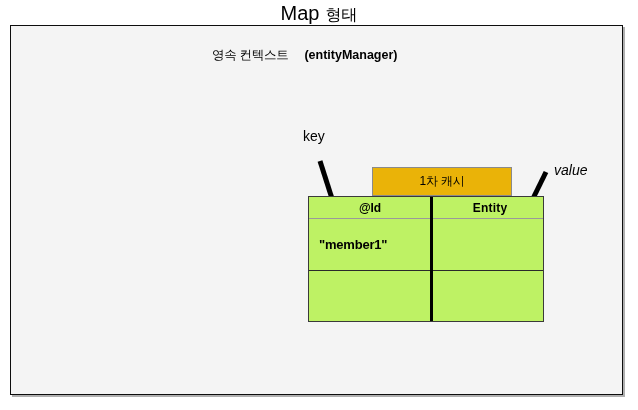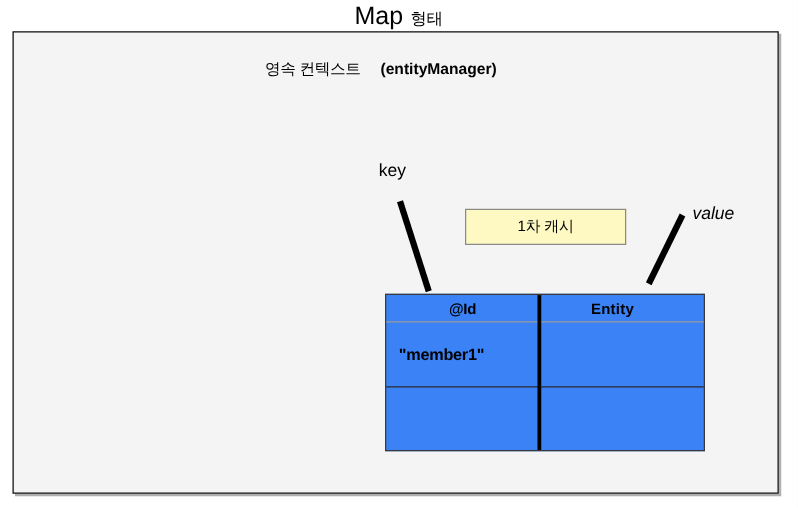--- a/index.html
+++ b/index.html
@@ -27,21 +27,21 @@
     height: 22px;
     text-align: center;
     white-space: nowrap;
   }
   #title-main {
     font-size: 20px;
     letter-spacing: 0px;
     vertical-align: baseline;
   }
   #title-sub {
-    font-size: 13px;
+    font-size: 16px;
     margin-left: 6px;
     vertical-align: baseline;
   }
 
   
   #panel {
     position: absolute;
     left: 10px;
     top: 25px;
     width: 613px;
@@ -89,43 +89,42 @@
     width: 638px;
     height: 410px;
     pointer-events: none;
   }
 
   
   #cache-box {
     position: absolute;
     left: 372px;
     top: 167px;
-    width: 129px;
+    width: 140px;
     height: 29px;
-    background: #fef9c3;
+    background: #eab308;
     border: 1px solid #8a8a8a;
     box-sizing: border-box;
     display: flex;
     align-items: center;
     justify-content: center;
     font-size: 12px;
     letter-spacing: -0.2px;
   }
 
   
   #map-table {
     position: absolute;
     left: 308px;
     top: 196px;
-    width: 256px;
+    width: 236px;
     height: 126px;
-    background: #3b82f6;
+    background: #bef264;
     border: 1px solid #3a3a3a;
     box-sizing: border-box;
-    margin-top: 39px;
   }
   .tbl-row {
     position: absolute;
     left: 0;
     width: 100%;
     box-sizing: border-box;
   }
   #row-head { top: 0;   height: 22px; border-bottom: 1.5px solid #9a9a9a; }
   #row-data { top: 22px; height: 52px; border-bottom: 1px solid #2a2a2a; }
   #row-empty{ top: 74px; height: 50px; }

